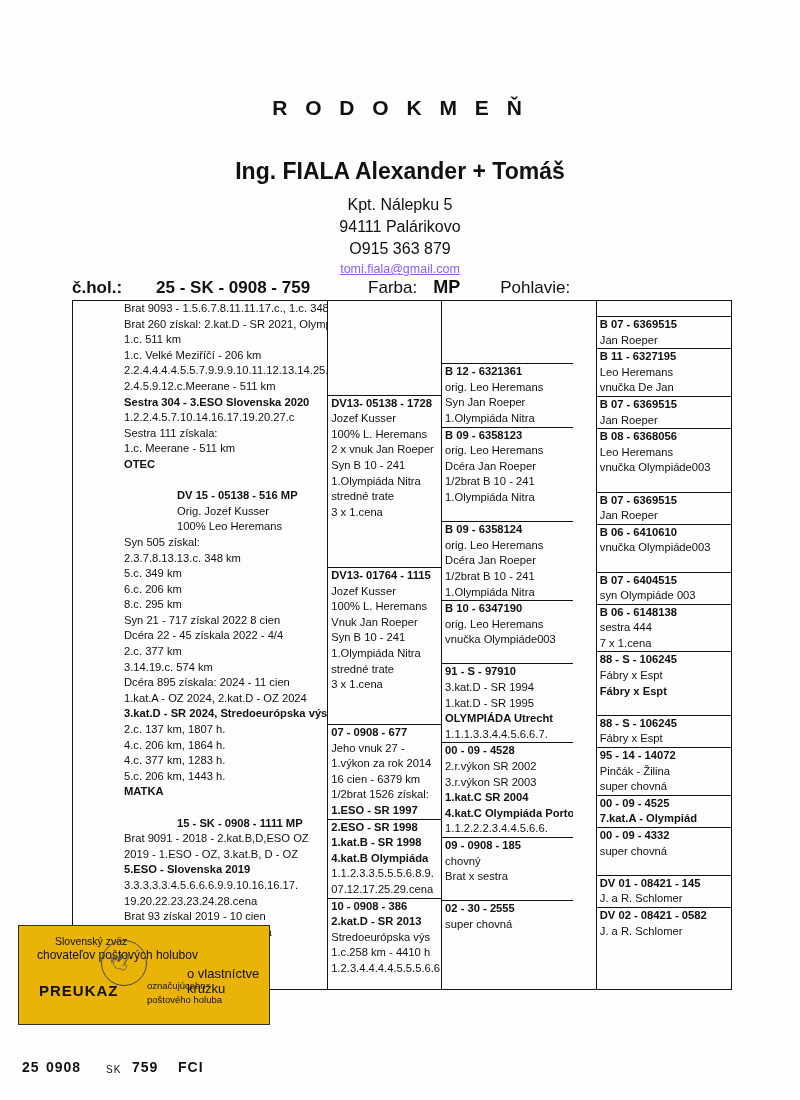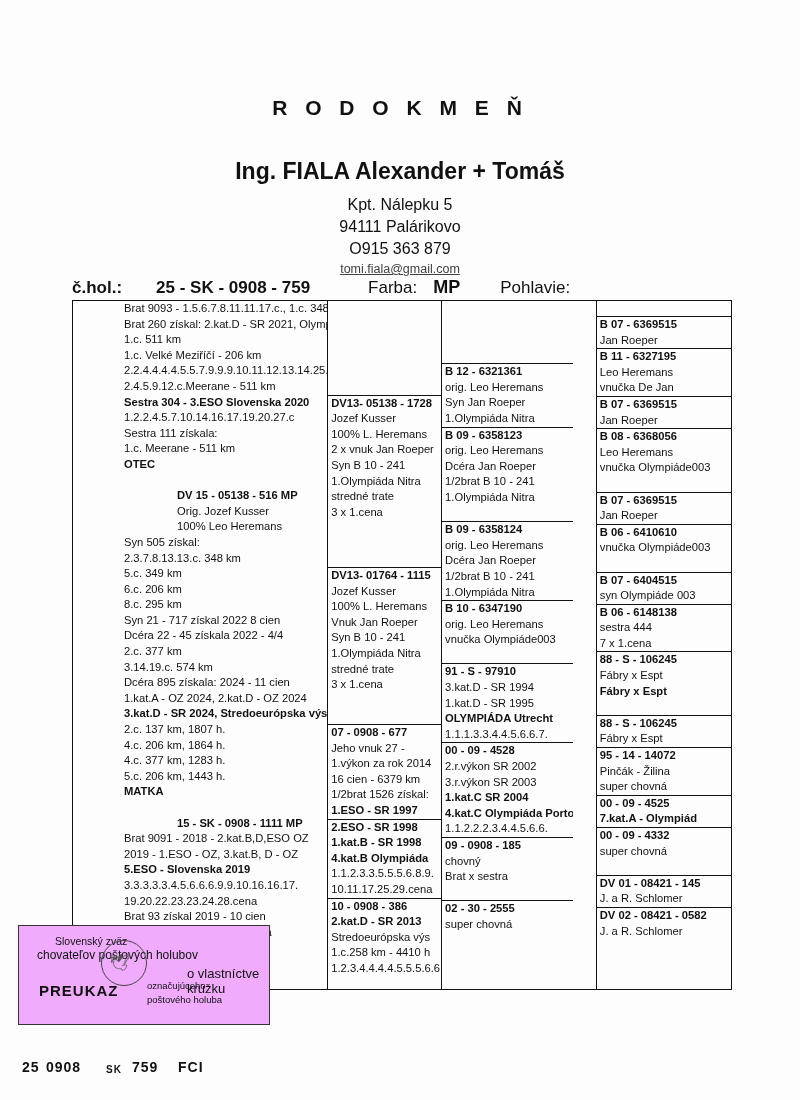--- a/index.html
+++ b/index.html
@@ -27,21 +27,21 @@
   }
   .addr{
     position:absolute;left:0;width:800px;text-align:center;
     font-size:16px;
   }
   .addr1{top:196px;}
   .addr2{top:218px;}
   .addr3{top:240px;}
   .mail{
     position:absolute;top:262px;left:0;width:800px;text-align:center;
-    font-size:12.5px;color:#404040;text-decoration:underline;
+    font-size:12.5px;color:#8b5cf6;text-decoration:underline;
   }
   
   .ringrow{
     position:absolute;top:272px;left:72px;width:660px;height:26px;
     display:flex;align-items:flex-end;
   }
   .ringrow .lbl{font-size:17px;font-weight:bold;}
   .ringrow .num{font-size:17px;font-weight:bold;margin-left:34px;}
   .ringrow .farba{font-size:17px;margin-left:58px;}
   .ringrow .farba b{font-size:18px;}
@@ -68,21 +68,21 @@
   .c4{width:152px;border-left:1.4px solid #111;}
   .cell{padding:0 3px;white-space:nowrap;overflow:hidden;}
   .b{font-weight:bold;}
   .hr{border-top:1.2px solid #111;}
   .pad2{padding-left:56px;}
 
   
   .stamp{
     position:absolute;left:18px;top:925px;width:252px;height:100px;
     border:1.6px solid #333;
-    background:#f0abfc;
+    background:#eab308;
     box-sizing:border-box;
   }
   .stamp .s1{position:absolute;left:36px;top:9px;font-size:10.5px;}
   .stamp .s2{position:absolute;left:18px;top:22px;font-size:12px;}
   .stamp .s3{position:absolute;left:20px;top:56px;font-size:15px;font-weight:bold;letter-spacing:1px;}
   .stamp .s4{position:absolute;left:128px;top:40px;font-size:13px;margin-left:40px;}
   .stamp .s5{position:absolute;left:128px;top:54px;font-size:9.5px;}
   .stamp .s6{position:absolute;left:128px;top:68px;font-size:9.5px;}
   .stamp .logo{
     position:absolute;left:82px;top:14px;width:44px;height:44px;
@@ -91,21 +91,21 @@
   .stamp .dove{
     position:absolute;left:90px;top:26px;font-size:17px;color:#555;
   }
   .ringline{
     position:absolute;left:18px;top:1045px;width:270px;height:30px;
     font-size:14px;font-weight:bold;letter-spacing:1px;
   }
   .ringline span{position:absolute;bottom:0;}
   .rl1{left:4px;}
   .rl2{left:28px;}
-  .rl3{left:88px;font-size:10px;font-weight:bold;}
+  .rl3{left:88px;font-size:10px;font-weight:normal;}
   .rl4{left:114px;}
   .rl5{left:160px;}
 </style>
 </head>
 <body>
 
 <div class="page">
 
   <div class="title">R O D O K M E Ň</div>
   <div class="owner">Ing. FIALA  Alexander + Tomáš</div>
@@ -198,21 +198,21 @@
         <div class="cell b hr">07 - 0908 - 677</div>
         <div class="cell">Jeho vnuk 27 -</div>
         <div class="cell">1.výkon za rok 2014</div>
         <div class="cell">16 cien - 6379 km</div>
         <div class="cell">1/2brat 1526 získal:</div>
         <div class="cell b">1.ESO - SR 1997</div>
         <div class="cell b hr">2.ESO - SR 1998</div>
         <div class="cell b">1.kat.B - SR 1998</div>
         <div class="cell b">4.kat.B Olympiáda</div>
         <div class="cell">1.1.2.3.3.5.5.5.6.8.9.</div>
-        <div class="cell">10.11.17.25.29.cena</div>
+        <div class="cell">07.12.17.25.29.cena</div>
         <div class="cell b hr">10 - 0908 - 386</div>
         <div class="cell b">2.kat.D - SR 2013</div>
         <div class="cell">Stredoeurópska výs</div>
         <div class="cell">1.c.258 km - 4410 h</div>
         <div class="cell">1.2.3.4.4.4.4.5.5.5.6.6.6.7.7.8.9.9.10.c.</div>
       </div>
     <div class="col c3" style="padding-top: 31px;">
         <div class="cell">&nbsp;</div>
         <div class="cell">&nbsp;</div>
         <div class="cell b hr">B 12 - 6321361</div>

